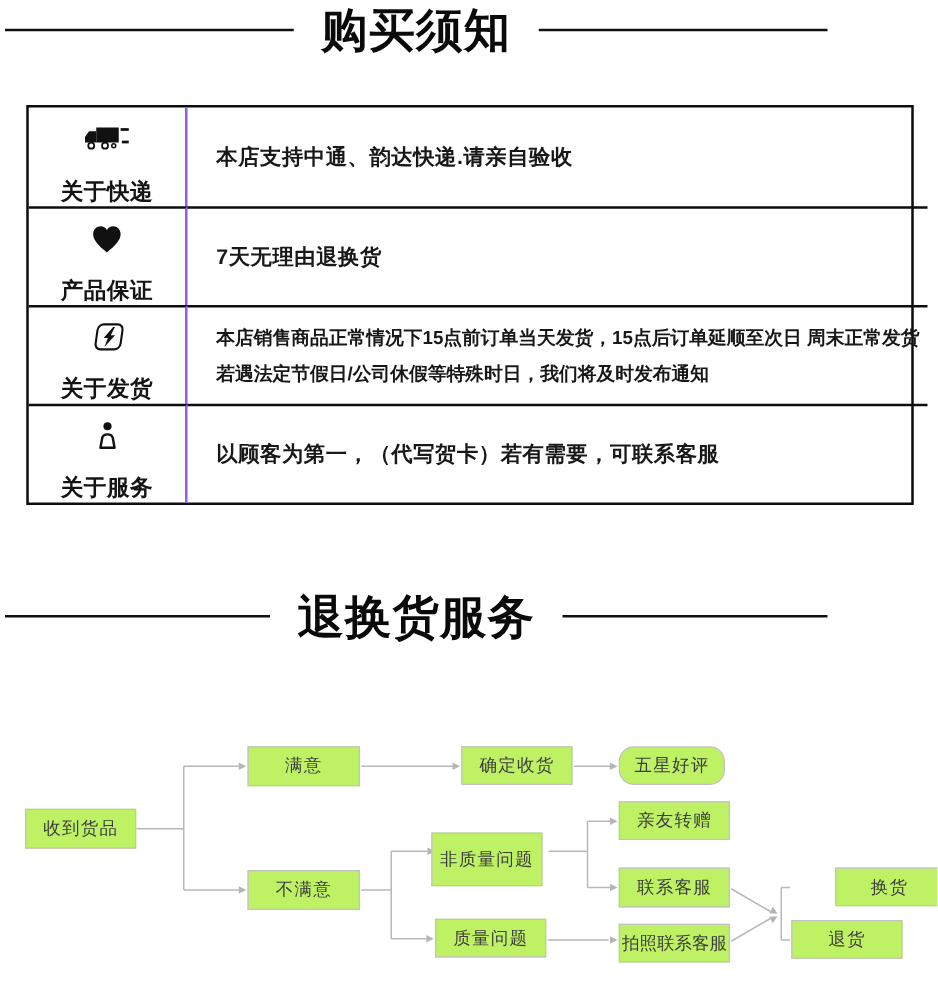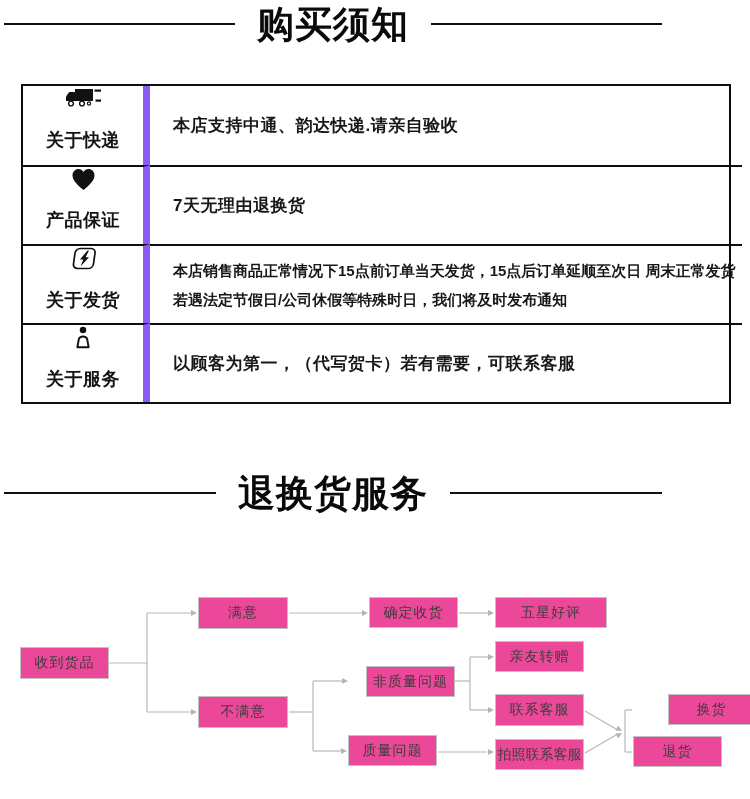--- a/index.html
+++ b/index.html
@@ -13,41 +13,41 @@
   .sec-title .rule.right{margin-left:22px;margin-right:4px;}
   .sec-title h1{margin:0;font-family:"DejaVu Serif","Liberation Serif",serif;
                 font-weight:bold;font-size:37px;line-height:1;color:#0a0a0a;letter-spacing:1px;}
   .t1{top:0;height:48px;}
   .t2{top:466px;height:54px;}
 
   
   .ntable{position:absolute;left:21px;top:84px;width:710px;height:320px;
           border:2px solid #0d0d0d;box-sizing:border-box;
           display:grid;grid-template-columns:127px 1fr;grid-template-rows:1fr 1fr 1fr 1fr;}
-  .lcell{border-right:7px solid #8b5cf6;display:flex;flex-direction:column;
-         align-items:center;justify-content:flex-start;gap:16px;}
+  .lcell{border-right:2px solid #8b5cf6;display:flex;flex-direction:column;
+         align-items:center;justify-content:flex-end;gap:16px;}
   .rcell{display:flex;flex-direction:column;justify-content:center;padding-left:23px;padding-right:6px;}
   .lcell.bt,.rcell.bt{border-top:2px solid #0d0d0d;}
   .lcell .lbl{font-size:18px;font-weight:bold;color:#141414;letter-spacing:0.5px;}
   .rcell .line{font-size:17px;font-weight:bold;color:#181818;letter-spacing:0.5px;
                white-space:nowrap;line-height:24px;}
   .rcell.small .line{font-size:15px;letter-spacing:0;line-height:29px;}
   .icon{display:block;}
 
   
   .flow-svg{position:absolute;left:0;top:0;width:750px;height:799px;}
-  .fnode{position:absolute;box-sizing:border-box;background:#ec4899;border:1px solid #c2c2c2;
+  .fnode{position:absolute;box-sizing:border-box;background:#bef264;border:1px solid #c2c2c2;
          display:flex;align-items:center;justify-content:center;
          font-size:14px;color:#3d3d3d;letter-spacing:1px;white-space:nowrap;}
   .n-received{left:20px;top:647px;width:89px;height:32px;}
   .n-satisfied{left:198px;top:597px;width:90px;height:32px;}
   .n-unsatisfied{left:198px;top:696px;width:90px;height:32px;}
   .n-confirm{left:369px;top:597px;width:89px;height:31px;}
-  .n-five{left:495px;top:597px;width:112px;height:31px;}
-  .n-nonq{left:366px;top:666px;width:89px;height:31px;}
+  .n-five{left:495px;top:597px;width:85px;height:31px;border-radius:12px;}
+  .n-nonq{left:345px;top:666px;width:89px;height:43px;}
   .n-gift{left:495px;top:641px;width:89px;height:31px;}
   .n-contact{left:495px;top:694px;width:89px;height:32px;}
   .n-quality{left:348px;top:735px;width:89px;height:31px;}
   .n-photo{left:495px;top:739px;width:89px;height:31px;letter-spacing:0;}
   .n-exchange{left:668px;top:694px;width:87px;height:31px;}
   .n-refund{left:633px;top:736px;width:89px;height:31px;}
 </style>
 </head>
 <body>
 

